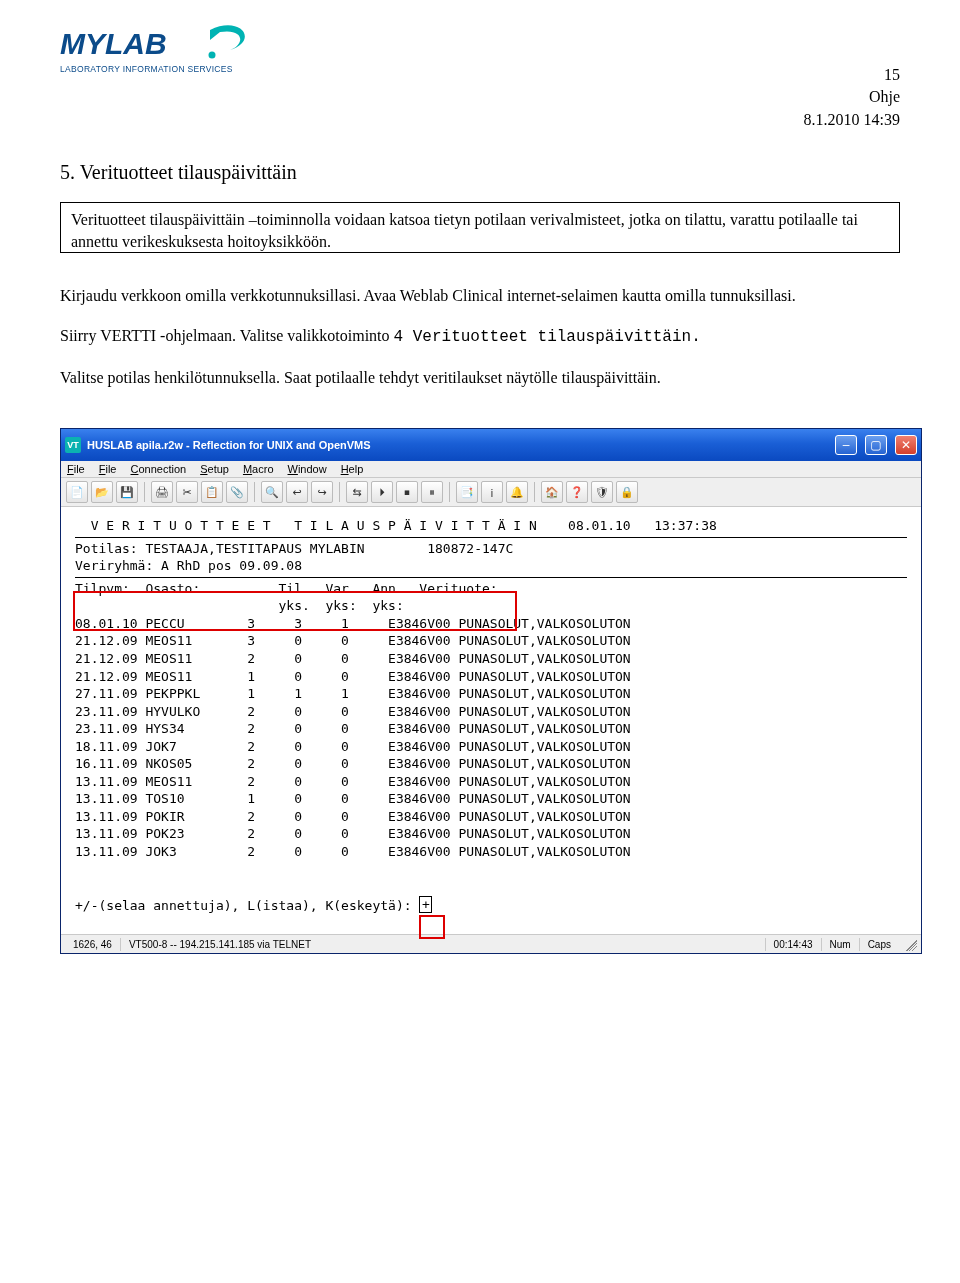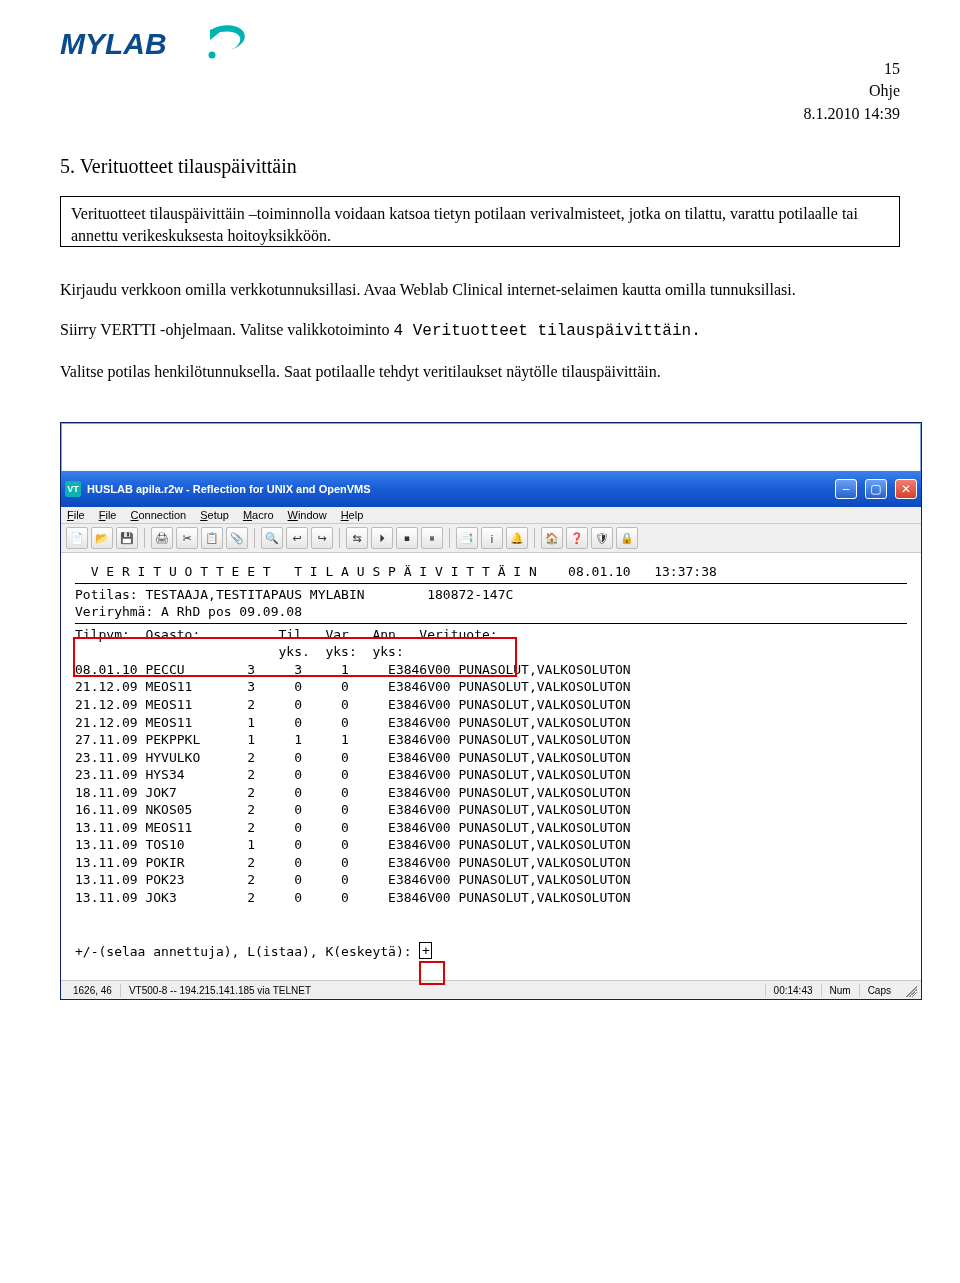--- a/index.html
+++ b/index.html
@@ -58,28 +58,27 @@
   .term-window {
     width: 860px;
     border: 1px solid #0a246a;
     font-family: Tahoma, Arial, sans-serif;
     font-size: 11px;
     margin-top: 40px;
     background: #fff;
     box-shadow: 0 0 0 1px #7ca4da inset;
   }
   .titlebar {
-    height: 36px;
+    height: 16px;
     background: linear-gradient(to bottom, #3a81ee 0%, #1a5fd6 45%, #0a49c0 100%);
     display: flex;
     align-items: center;
     color: #fff;
-    padding: 0 4px;
+    padding: 8px 4px;
     gap: 6px;
-    margin-top: 48px;
   }
   .titlebar-icon {
     width: 16px; height: 16px;
     background: #0bb2b1;
     border-radius: 2px;
     display: flex; align-items: center; justify-content: center;
     font-size: 9px; font-weight: bold;
     color: #fff;
   }
   .titlebar-title { font-size: 11px; font-weight: bold; flex: 0 0 auto; }
@@ -180,20 +179,21 @@
 <body>
 
 <div class="page">
 
   <div class="logo-block">
     <svg width="190" height="48" viewBox="0 0 190 48">
       <text x="0" y="34" font-family="Arial Black, Arial" font-weight="900" font-size="30" fill="#0b4b8a" font-style="italic">MYLAB</text>
       <path d="M 150 10 C 180 -5 200 20 170 30 C 185 25 185 8 160 12 L 150 20 Z" fill="#00b3b3"></path>
       <circle cx="152" cy="35" r="3.5" fill="#00b3b3"></circle>
     </svg>
+    <div class="logo-tagline">LABORATORY INFORMATION SERVICES</div>
   </div>
 
   <div class="header-right">
     <div>15</div>
     <div>Ohje</div>
     <div>8.1.2010 14:39</div>
   </div>
 
   <h2 class="section-title">5.   Verituotteet tilauspäivittäin</h2>
 

